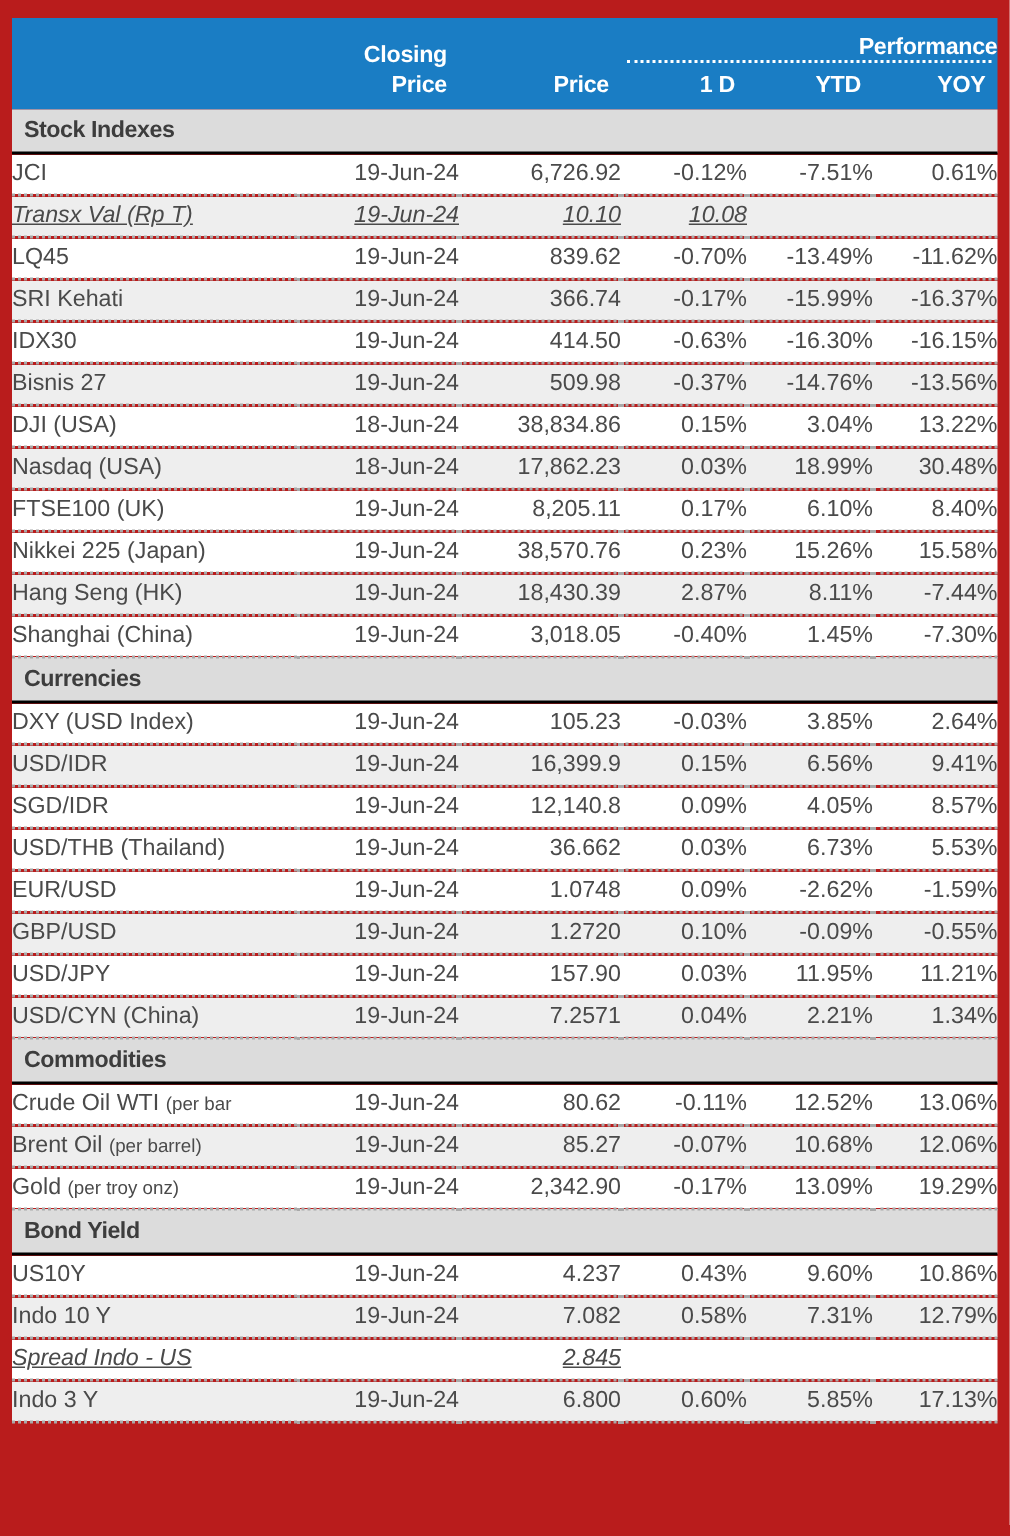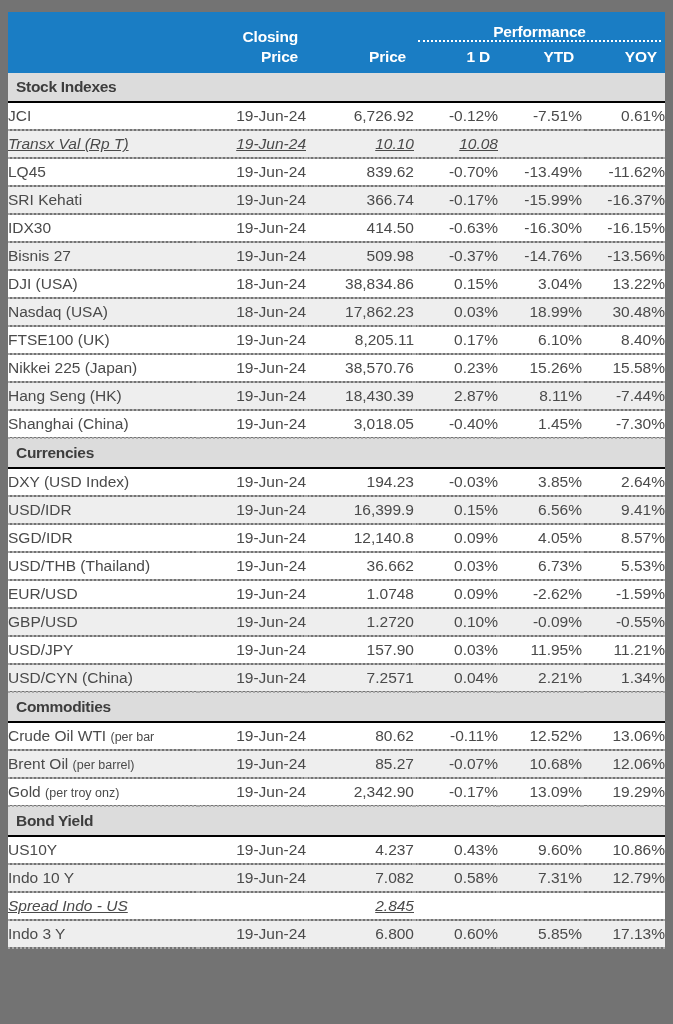--- a/index.html
+++ b/index.html
@@ -13,21 +13,21 @@
     font-family: "Liberation Sans", sans-serif;
     color: #4a4a4a;
     overflow: hidden;
   }
 
   .sheet {
     width: 673px;
     height: 1024px;
     box-sizing: border-box;
     padding: 12px 4px 0 8px;
-    background: #737373;
+    background: #b91c1c;
   }
 
   table.market {
     width: 657px;
     border-collapse: collapse;
     table-layout: fixed;
     font-size: 15.5px;
   }
 
   
@@ -48,21 +48,21 @@
     font-size: 15.5px;
     line-height: 1;
     letter-spacing: -0.2px;
   }
   .hdr-top th { height: 27px; vertical-align: bottom; }
   .hdr-bot th { height: 26px; vertical-align: middle; padding-bottom: 3px; margin-top: 40px; }
   th.hright  { text-align: right; padding-right: 8px; }
   th.hblank  { text-align: left; }
 
   th.perf-span {
-    text-align: center;
+    text-align: right;
     position: relative;
     padding-bottom: 5px;
   }
   th.perf-span .perf-rule {
     position: absolute;
     left: 4px;
     right: 4px;
     bottom: 2px;
     height: 0;
     border-bottom: 2px dotted #ffffff;
@@ -249,21 +249,21 @@
           <td class="num">-0.40%</td>
           <td class="num">1.45%</td>
           <td class="num">-7.30%</td>
         </tr>
         <tr class="section">
           <td colspan="6">Currencies</td>
         </tr>
         <tr class="data plain">
           <td class="lbl"><span>DXY (USD Index)</span></td>
           <td class="date">19-Jun-24</td>
-          <td class="num">194.23</td>
+          <td class="num">105.23</td>
           <td class="num">-0.03%</td>
           <td class="num">3.85%</td>
           <td class="num">2.64%</td>
         </tr>
         <tr class="data shade">
           <td class="lbl"><span>USD/IDR</span></td>
           <td class="date">19-Jun-24</td>
           <td class="num">16,399.9</td>
           <td class="num">0.15%</td>
           <td class="num">6.56%</td>

